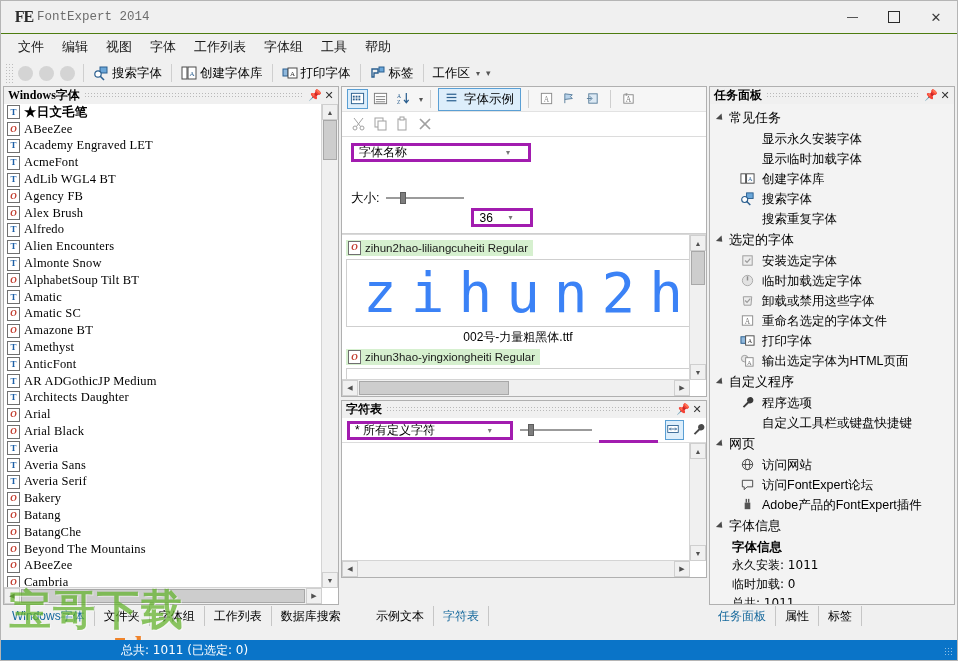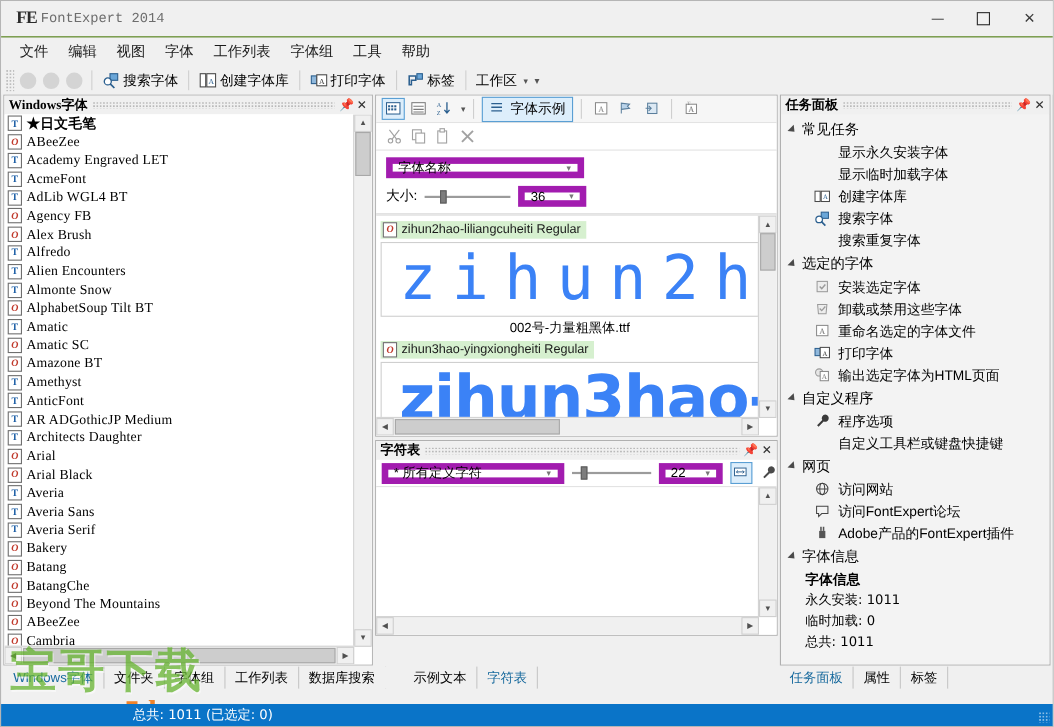--- a/index.html
+++ b/index.html
@@ -96,30 +96,30 @@
   .tgl{width:21px;height:20px;display:flex;align-items:center;justify-content:center;
        box-sizing:border-box;}
   .tgl.on{background:#ddeefb;border:1px solid #5a9fd4;}
   .tagbtn{display:flex;align-items:center;gap:3px;padding:2px 6px;
           background:#ddeefb;border:1px solid #5a9fd4;font-size:12.5px;}
   .ptool2{height:24px;display:flex;align-items:center;gap:6px;padding-left:9px;
           background:#fff;border-bottom:1px solid #dcdcdc;}
   .editico{width:16px;height:16px;opacity:.55;}
 
   .pform{background:#fff;padding:6px 0 6px 9px;border-bottom:1px solid #cfcfcf;}
-  .combo{width:180px;height:19px;border:6px solid #a21caf;background:#fff;
-         display:flex;align-items:center;padding:0 0 0 5px;font-size:12px;
+  .combo{width:180px;height:19px;border:3px solid #a21caf;background:#fff;
+         display:flex;align-items:center;padding:0 12px 0 5px;font-size:12px;
          box-sizing:border-box;}
   .combo .arrow{margin-left:auto;width:16px;text-align:center;color:#777;font-size:8px;}
   .sizerow{display:flex;align-items:center;gap:7px;margin-top:7px;font-size:12.5px;}
   .slider{width:78px;height:14px;position:relative;}
   .slider .track{position:absolute;top:6px;left:0;right:0;height:2px;background:#9b9b9b;}
   .slider .thumb{position:absolute;left:14px;top:1px;width:6px;height:12px;
                  background:#7d7d7d;border:1px solid #5d5d5d;box-sizing:border-box;}
-  .spin{width:62px;}
+  .spin{width:62px;margin-top:39px;}
 
   .preview{flex:1;background:#fff;position:relative;overflow:hidden;
            border-top:1px solid #d9d9d9;}
   .pvinner{position:absolute;inset:0 16px 16px 0;overflow:hidden;padding:4px 0 0 4px;}
   .fpitem{margin-bottom:3px;}
   .fplabel{display:inline-flex;align-items:center;gap:4px;background:#d6f0cf;
            padding:1px 5px 1px 2px;font-size:11.5px;color:#1a1a1a;}
   .fpbox{border:1px solid #cfcfcf;margin-top:3px;height:66px;overflow:hidden;
          display:flex;align-items:center;padding-left:16px;background:#fff;}
   .fpsample{font-size:56px;white-space:nowrap;line-height:1;color:#3b82f6;}
@@ -681,20 +681,27 @@
             </div>
             <div class="tk">
               <span class="ic"><svg viewBox="0 0 16 16" width="15" height="15">
                   <rect x="3" y="3" width="10" height="10" fill="#ededed" stroke="#9a9a9a"></rect>
                   <path d="M5.5 8l2 2 3.5-4" stroke="#9a9a9a" fill="none" stroke-width="1.4"></path>
                 </svg></span>
               <span>安装选定字体</span>
             </div>
             <div class="tk">
               <span class="ic"><svg viewBox="0 0 16 16" width="15" height="15">
+                  <circle cx="8" cy="8" r="5.5" fill="#e2e2e2" stroke="#a8a8a8"></circle>
+                  <line x1="8" y1="3.5" x2="8" y2="8" stroke="#8c8c8c" stroke-width="1.5"></line>
+                </svg></span>
+              <span>临时加载选定字体</span>
+            </div>
+            <div class="tk">
+              <span class="ic"><svg viewBox="0 0 16 16" width="15" height="15">
                   <path d="M3.5 4h9l-.8 9h-7.4z" fill="#ededed" stroke="#9a9a9a"></path>
                   <path d="M5.5 8l2 2 3.5-4" stroke="#9a9a9a" fill="none" stroke-width="1.3"></path>
                 </svg></span>
               <span>卸载或禁用这些字体</span>
             </div>
             <div class="tk">
               <span class="ic"><svg viewBox="0 0 16 16" width="15" height="15">
                   <rect x="2.5" y="3" width="11" height="10" fill="#fff" stroke="#8a8a8a"></rect>
                   <text x="8" y="11.5" font-size="8" text-anchor="middle" fill="#777" font-family="serif">A</text>
                 </svg></span>

